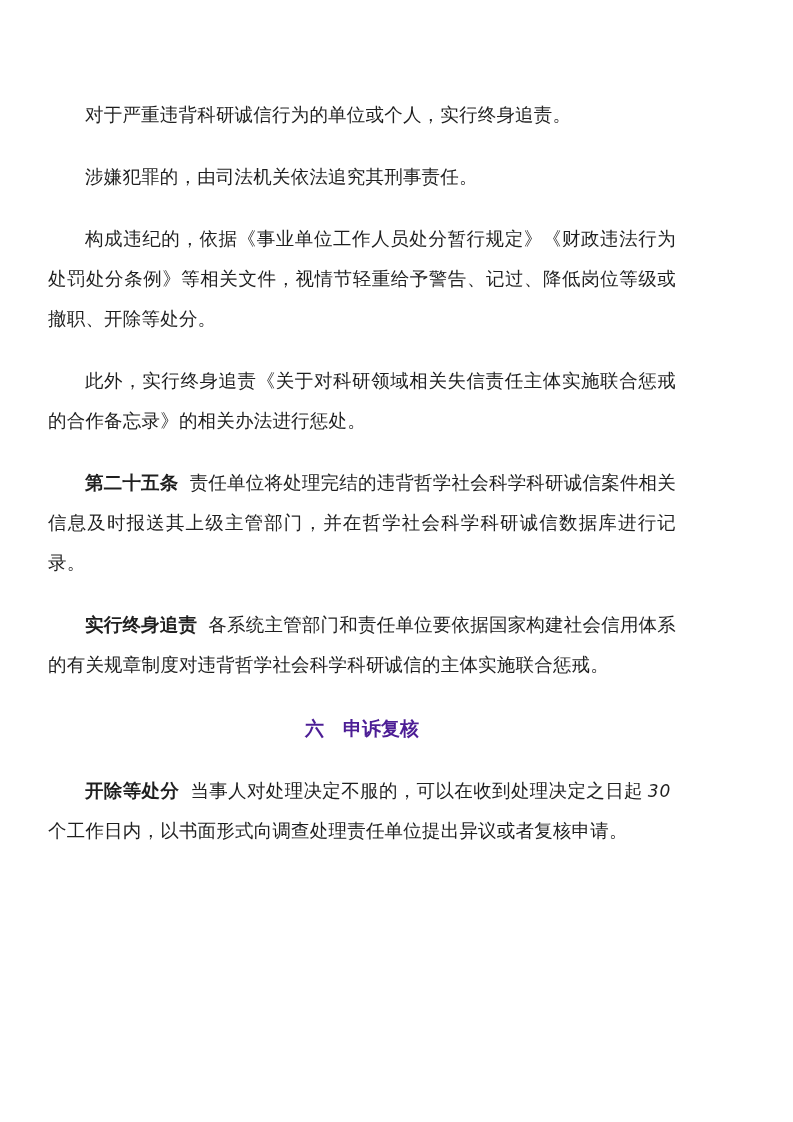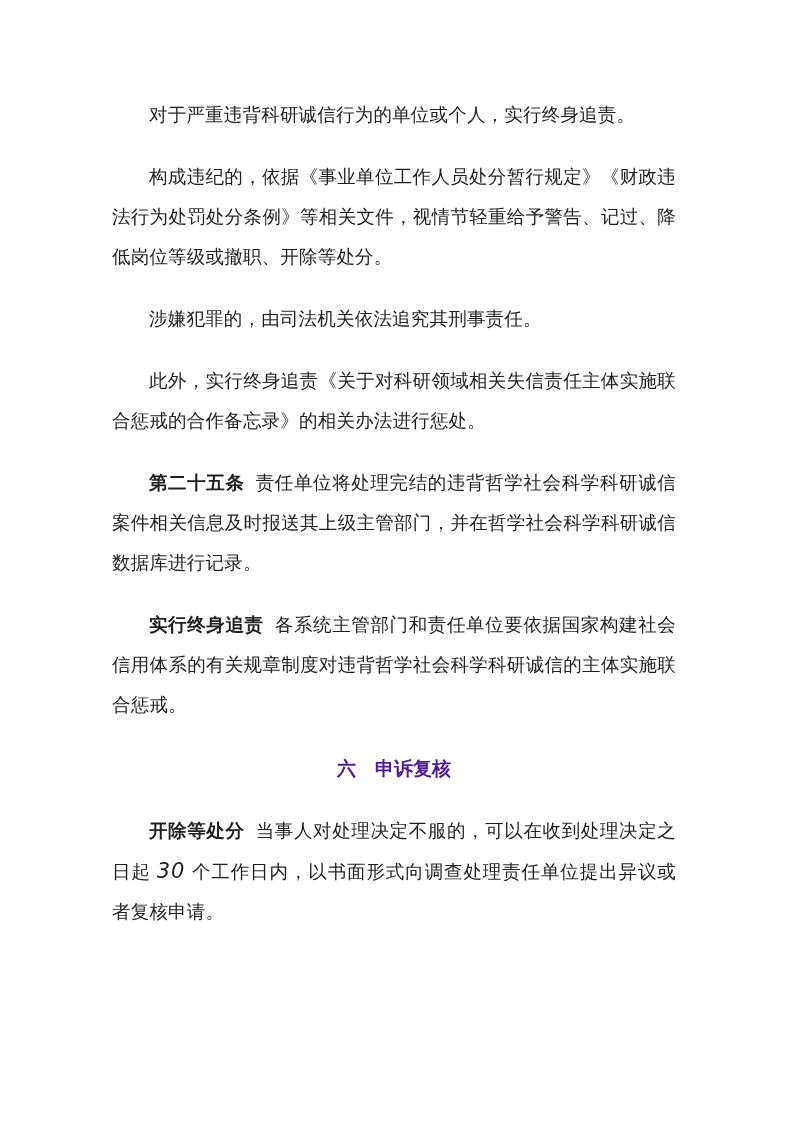--- a/index.html
+++ b/index.html
@@ -11,21 +11,21 @@
     width: 793px;
     height: 1122px;
     overflow: hidden;
     font-family: "Liberation Serif", "DejaVu Serif", serif;
   }
   .page {
     box-sizing: border-box;
     width: 793px;
     height: 848px;
     background: #ffffff;
-    padding: 95px 117px 0 112px;
+    padding: 95px 117px 0 48px;
   }
   .para {
     font-size: 18.5px;
     line-height: 40px;
     color: #1f1f1f;
     text-align: justify;
     text-indent: 2em;
     margin: 0 0 22px 0;
     letter-spacing: 0.2px;
   }
@@ -40,40 +40,40 @@
     font-weight: bold;
     color: #4c1d95;
     text-align: center;
     text-indent: 0;
     margin: 24px 0 22px 0;
     white-space: pre;
   }
   .handwritten-number {
     font-family: "DejaVu Sans", sans-serif;
     font-style: italic;
-    font-size: 21px;
+    font-size: 17px;
     margin: 0 0.28em;
     letter-spacing: 1px;
   }
 </style>
 </head>
 <body>
 
 <main class="page">
 
   <p class="para">
     <span>对于严重违背科研诚信行为的单位或个人，实行终身追责。</span>
   </p>
 
   <p class="para">
-    <span>构成违纪的，依据《事业单位工作人员处分暂行规定》《财政违法行为处罚处分条例》等相关文件，视情节轻重给予警告、记过、降低岗位等级或撤职、开除等处分。</span>
+    <span>涉嫌犯罪的，由司法机关依法追究其刑事责任。</span>
   </p>
 
   <p class="para">
-    <span>涉嫌犯罪的，由司法机关依法追究其刑事责任。</span>
+    <span>构成违纪的，依据《事业单位工作人员处分暂行规定》《财政违法行为处罚处分条例》等相关文件，视情节轻重给予警告、记过、降低岗位等级或撤职、开除等处分。</span>
   </p>
 
   <p class="para">
     <span>此外，实行终身追责《关于对科研领域相关失信责任主体实施联合惩戒的合作备忘录》的相关办法进行惩处。</span>
   </p>
 
   <p class="para">
     <span class="article-label">第二十五条</span><span>责任单位将处理完结的违背哲学社会科学科研诚信案件相关信息及时报送其上级主管部门，并在哲学社会科学科研诚信数据库进行记录。</span>
   </p>
 

